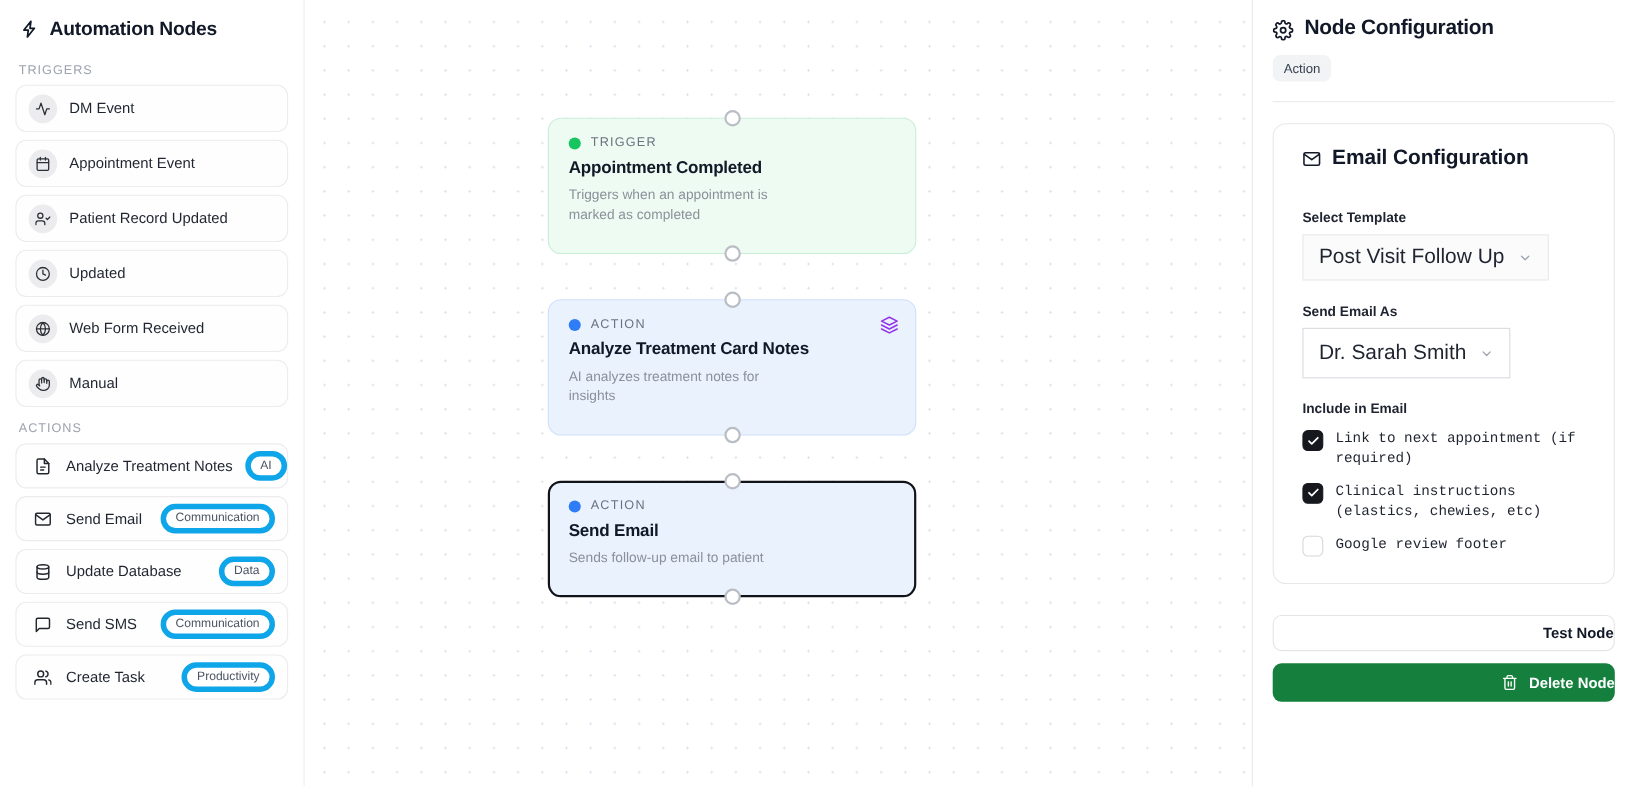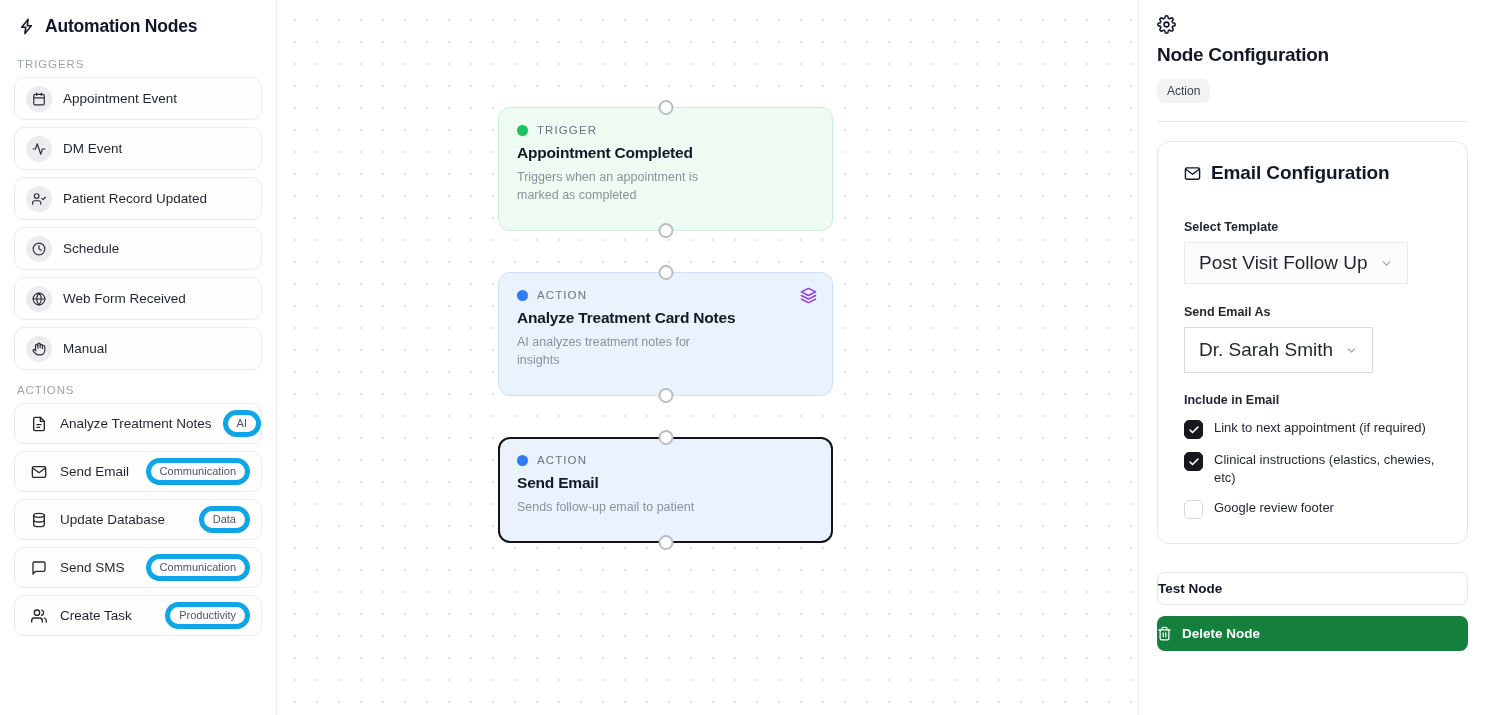--- a/index.html
+++ b/index.html
@@ -115,23 +115,22 @@
   .node-action2 .port-top { top: -9px; }
   .node-action2 .port-bot { bottom: -9px; }
 
   
   .panel {
     width: 348px; flex: 0 0 348px; height: 715px;
     background: #ffffff; border-left: 1px solid #e9eaec;
     padding: 0 18px; position: relative;
   }
   .pn-header {
-    display: flex; align-items: flex-start; gap: 10px;
+    display: flex; align-items: flex-end; gap: 10px;
     padding: 15px 0 0 0;
-    flex-direction: column;
   }
   .pn-header .gear { display: flex; color: #111827; }
   .pn-title { font-size: 19px; font-weight: 700; color: #111827; letter-spacing: -0.3px; }
   .pn-tag {
     display: inline-block; margin-top: 13px;
     font-size: 12px; color: #374151;
     background: #f2f3f5; border-radius: 7px; padding: 5px 10px;
   }
   .pn-divider { height: 1px; background: #e9eaec; margin: 18px 0 0 0; }
 
@@ -160,26 +159,26 @@
   .sp-2 { height: 20px; }
 
   .checks { display: flex; flex-direction: column; gap: 12px; margin-top: 12px; }
   .check-row { display: flex; align-items: flex-start; gap: 11px; cursor: pointer; }
   .cbox {
     width: 19px; height: 19px; border-radius: 5px; flex: 0 0 19px;
     display: flex; align-items: center; justify-content: center; margin-top: 1px;
   }
   .cbox.on { background: #16181d; border: 1px solid #16181d; color: #ffffff; }
   .cbox.off { background: #ffffff; border: 1.5px solid #d5d7db; }
-  .check-label { font-size: 13px; color: #1f2430; line-height: 1.38; max-width: 246px; }
+  .check-label { font-size: 13px; color: #1f2430; line-height: 1.38; max-width: 246px; font-family: Liberation Mono, monospace; }
 
   .pn-buttons { margin-top: 28px; display: flex; flex-direction: column; gap: 11px; }
   .btn {
     height: 33px; border-radius: 8px;
-    display: flex; align-items: center; justify-content: flex-start; gap: 10px;
+    display: flex; align-items: center; justify-content: flex-end; gap: 10px;
     font-size: 13.5px; cursor: pointer;
   }
   .btn-test { background: #ffffff; border: 1px solid #e4e5e8; color: #111827; font-weight: 700; }
   .btn-delete { background: #15803d; color: #ffffff; font-weight: 700; height: 35px; }
   .btn-delete .trash { display: flex; }
 </style>
 </head>
 <body>
 
 <div class="app">
@@ -193,57 +192,57 @@
       </span>
       <span class="sb-title">Automation Nodes</span>
     </div>
 
     <div class="sb-section-label">TRIGGERS</div>
     <div class="sb-group">
 
       <div class="sb-item trigger">
         <span class="ic-wrap">
           <svg width="14" height="14" viewBox="0 0 24 24" fill="none" stroke="currentColor" stroke-width="2" stroke-linecap="round" stroke-linejoin="round">
+              <polyline points="22 12 18 12 15 21 9 3 6 12 2 12"></polyline>
+            </svg>
+        </span>
+        <span class="sb-item-label">DM Event</span>
+      </div>
+
+      <div class="sb-item trigger">
+        <span class="ic-wrap">
+          <svg width="14" height="14" viewBox="0 0 24 24" fill="none" stroke="currentColor" stroke-width="2" stroke-linecap="round" stroke-linejoin="round">
               <rect x="3" y="4" width="18" height="18" rx="2"></rect>
               <line x1="16" y1="2" x2="16" y2="6"></line>
               <line x1="8" y1="2" x2="8" y2="6"></line>
               <line x1="3" y1="10" x2="21" y2="10"></line>
             </svg>
         </span>
         <span class="sb-item-label">Appointment Event</span>
       </div>
 
       <div class="sb-item trigger">
         <span class="ic-wrap">
           <svg width="14" height="14" viewBox="0 0 24 24" fill="none" stroke="currentColor" stroke-width="2" stroke-linecap="round" stroke-linejoin="round">
-              <polyline points="22 12 18 12 15 21 9 3 6 12 2 12"></polyline>
-            </svg>
-        </span>
-        <span class="sb-item-label">DM Event</span>
-      </div>
-
-      <div class="sb-item trigger">
-        <span class="ic-wrap">
-          <svg width="14" height="14" viewBox="0 0 24 24" fill="none" stroke="currentColor" stroke-width="2" stroke-linecap="round" stroke-linejoin="round">
               <path d="M15 21v-2a4 4 0 0 0-4-4H5a4 4 0 0 0-4 4v2"></path>
               <circle cx="8" cy="7" r="4"></circle>
               <polyline points="17 11 19 13 23 9"></polyline>
             </svg>
         </span>
         <span class="sb-item-label">Patient Record Updated</span>
       </div>
 
       <div class="sb-item trigger">
         <span class="ic-wrap">
           <svg width="14" height="14" viewBox="0 0 24 24" fill="none" stroke="currentColor" stroke-width="2" stroke-linecap="round" stroke-linejoin="round">
               <circle cx="12" cy="12" r="10"></circle>
               <polyline points="12 6 12 12 16 14"></polyline>
             </svg>
         </span>
-        <span class="sb-item-label">Schedule</span>
+        <span class="sb-item-label">Updated</span>
       </div>
 
       <div class="sb-item trigger">
         <span class="ic-wrap">
           <svg width="14" height="14" viewBox="0 0 24 24" fill="none" stroke="currentColor" stroke-width="2" stroke-linecap="round" stroke-linejoin="round">
               <circle cx="12" cy="12" r="10"></circle>
               <line x1="2" y1="12" x2="22" y2="12"></line>
               <path d="M12 2a15.3 15.3 0 0 1 4 10 15.3 15.3 0 0 1-4 10 15.3 15.3 0 0 1-4-10 15.3 15.3 0 0 1 4-10z"></path>
             </svg>
         </span>

